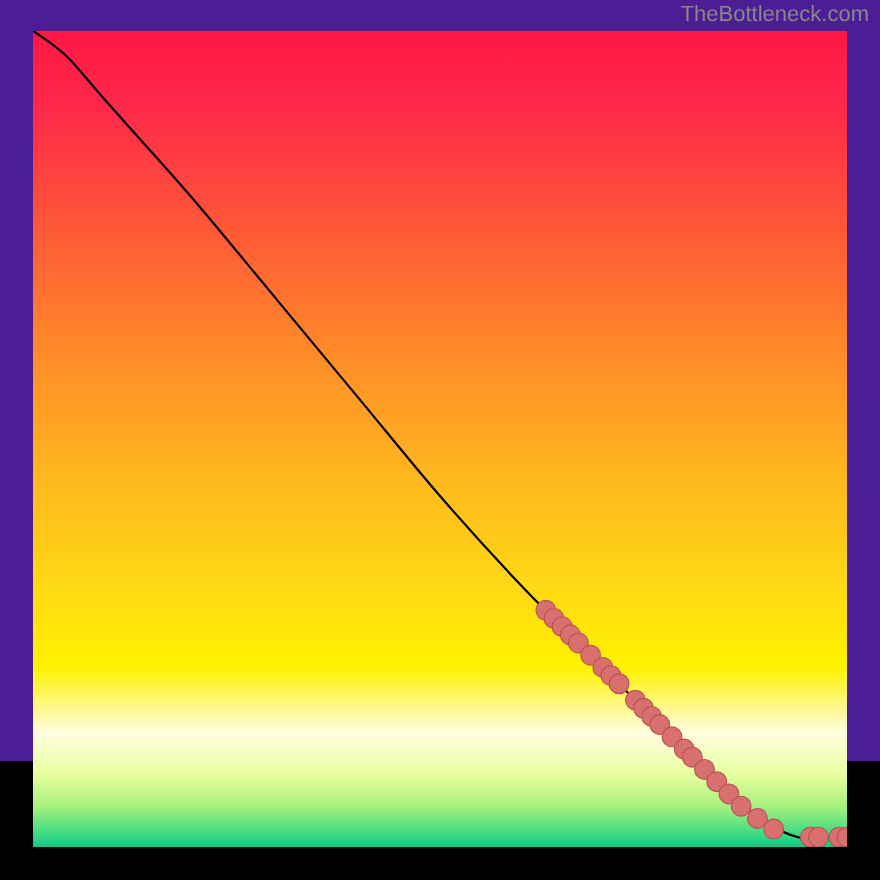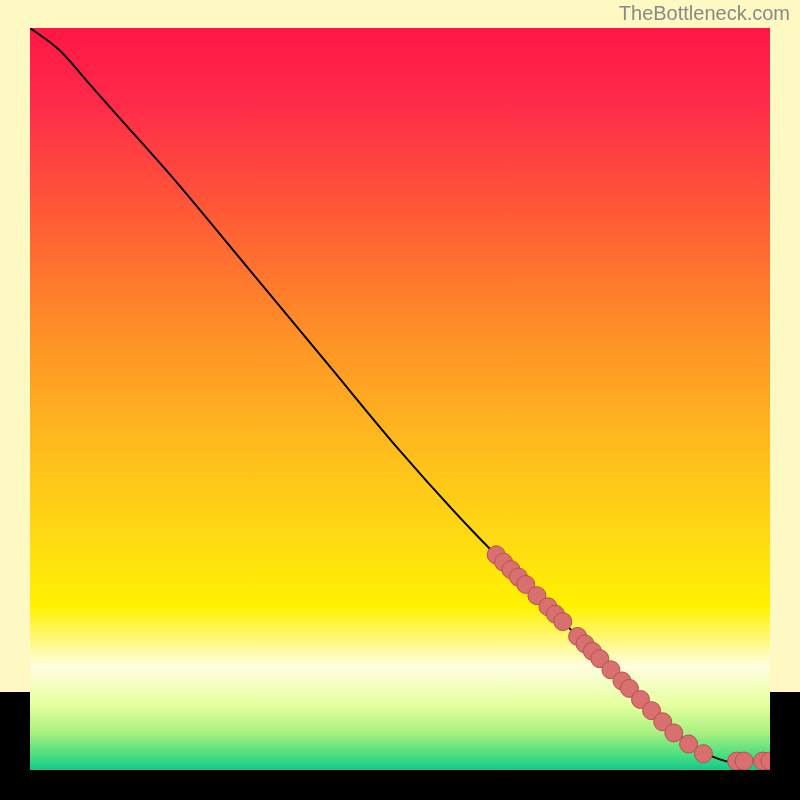--- a/index.html
+++ b/index.html
@@ -8,21 +8,21 @@
     background: #000;
     width: 800px;
     height: 800px;
     position: relative;
     font-family: Arial, sans-serif;
   }
   .container {
     width: 800px;
     height: 692px;
     position: relative;
-    background: #fef9c3;
+    background: #4c1d95;
   }
   .attribution {
     position: absolute;
     top: 2px;
     right: 10px;
     color: #888;
     font-size: 20px;
     z-index: 10;
   }
   .plot-area {

